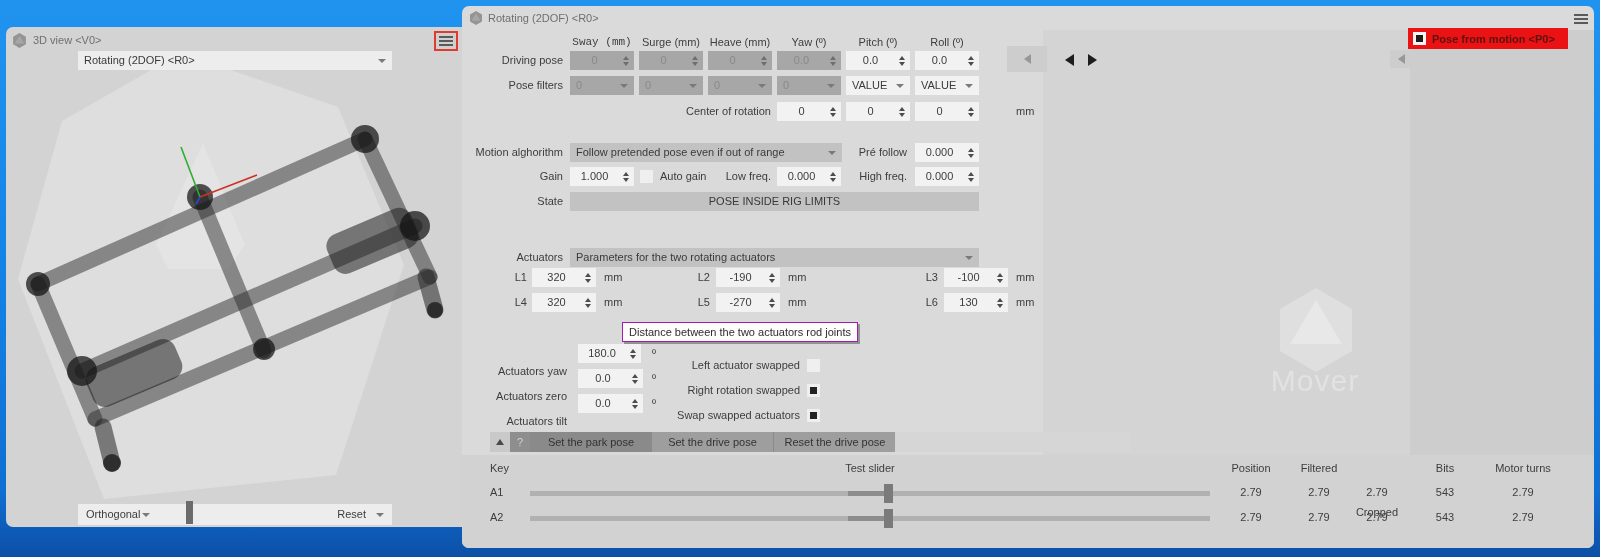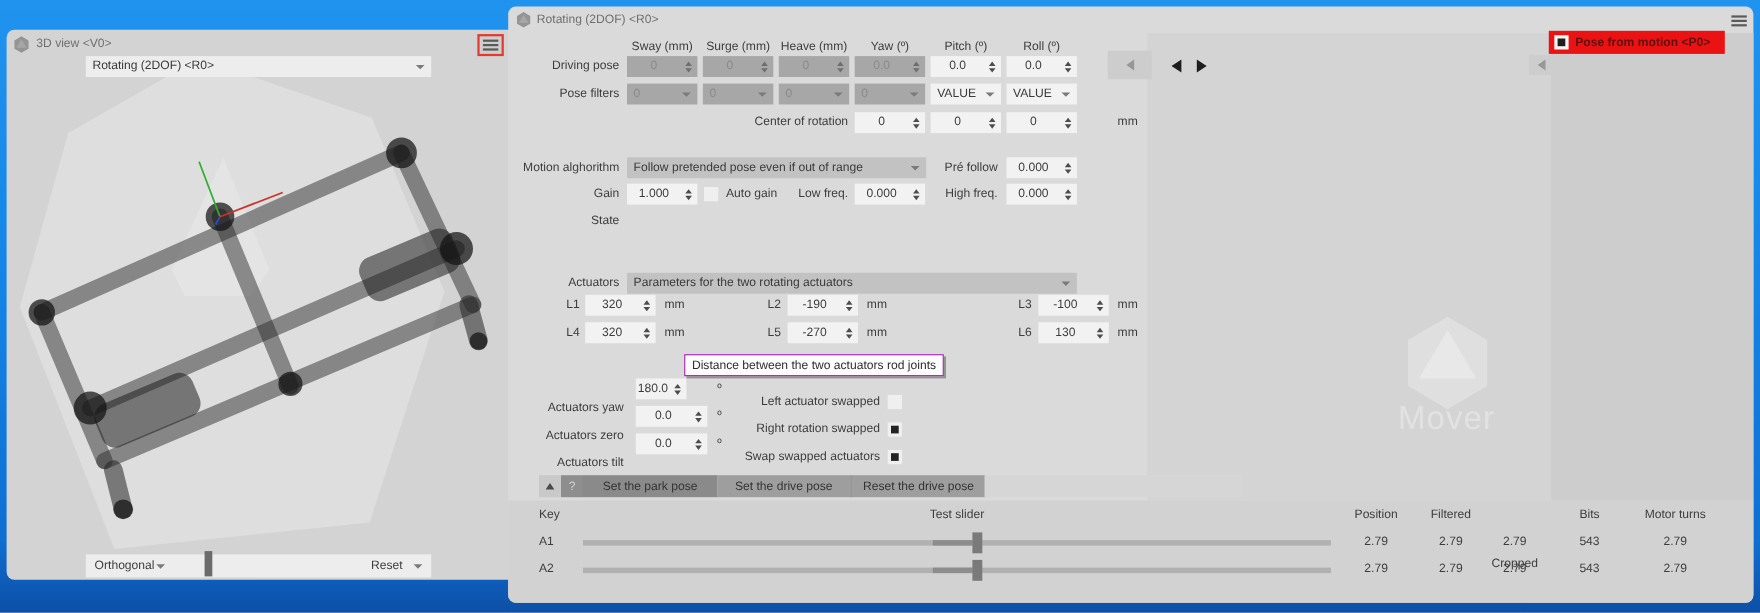--- a/index.html
+++ b/index.html
@@ -144,21 +144,21 @@
     </div>
 
   <div class="alert" style="left:946px;top:22px;width:155px;height:21px;">
     <span class="box checked"></span>
     <span>Pose from motion &lt;P0&gt;</span>
   </div>
   <div class="navbox" style="left:928px;top:44px;width:22px;height:18px;">
       <i class="arr-l"></i>
     </div>
 
-  <div class="colhdr" style="left:108px;top:30px;">Sway (mm)</div>
+  <div class="colhdr" style="left:108px;top:30px;font-family:Liberation Mono, monospace;">Sway (mm)</div>
   <div class="colhdr" style="left:177px;top:30px;">Surge (mm)</div>
   <div class="colhdr" style="left:246px;top:30px;">Heave (mm)</div>
   <div class="colhdr" style="left:315px;top:30px;">Yaw (º)</div>
   <div class="colhdr" style="left:384px;top:30px;">Pitch (º)</div>
   <div class="colhdr" style="left:453px;top:30px;">Roll (º)</div>
 
   <div class="lbl" style="left:18px;top:45px;width:83px;">Driving pose</div>
   <div class="fld dis" style="left:108px;top:45px;width:64px;">
       <span class="v">0</span>
       <span class="spin-btns">
@@ -292,20 +292,21 @@
   <div class="lbl" style="left:370px;top:161px;width:75px;">High freq.</div>
   <div class="fld" style="left:453px;top:161px;width:64px;">
       <span class="v">0.000</span>
       <span class="spin-btns">
         <i class="tu"></i>
         <i class="td"></i>
       </span>
     </div>
 
   <div class="lbl" style="left:20px;top:186px;width:81px;">State</div>
+  <div class="bar" style="left:108px;top:186px;width:409px;">POSE INSIDE RIG LIMITS</div>
 
   <div class="lbl" style="left:20px;top:242px;width:81px;">Actuators</div>
   <div class="drop" style="left:108px;top:242px;width:409px;">
       <span class="v">Parameters for the two rotating actuators</span>
       <i class="chev"></i>
     </div>
 
   <div class="lbl" style="left:45px;top:262px;width:20px;">L1</div>
   <div class="fld" style="left:70px;top:262px;width:64px;">
       <span class="v">320</span>
@@ -357,21 +358,21 @@
       <span class="v">130</span>
       <span class="spin-btns">
         <i class="tu"></i>
         <i class="td"></i>
       </span>
     </div>
   <div class="lbl la" style="left:554px;top:287px;width:26px;">mm</div>
 
   <div class="tooltip" style="left:160px;top:316px;">Distance between the two actuators rod joints</div>
 
-  <div class="fld" style="left:116px;top:338px;width:46px;">
+  <div class="fld" style="left:116px;top:338px;width:63px;">
       <span class="v">180.0</span>
       <span class="spin-btns">
         <i class="tu"></i>
         <i class="td"></i>
       </span>
     </div>
   <div class="lbl la" style="left:190px;top:338px;width:16px;">º</div>
   <div class="lbl" style="left:0px;top:359px;width:105px;height:13px;line-height:13px;">Actuators yaw</div>
 
   <div class="fld" style="left:116px;top:363px;width:65px;">

